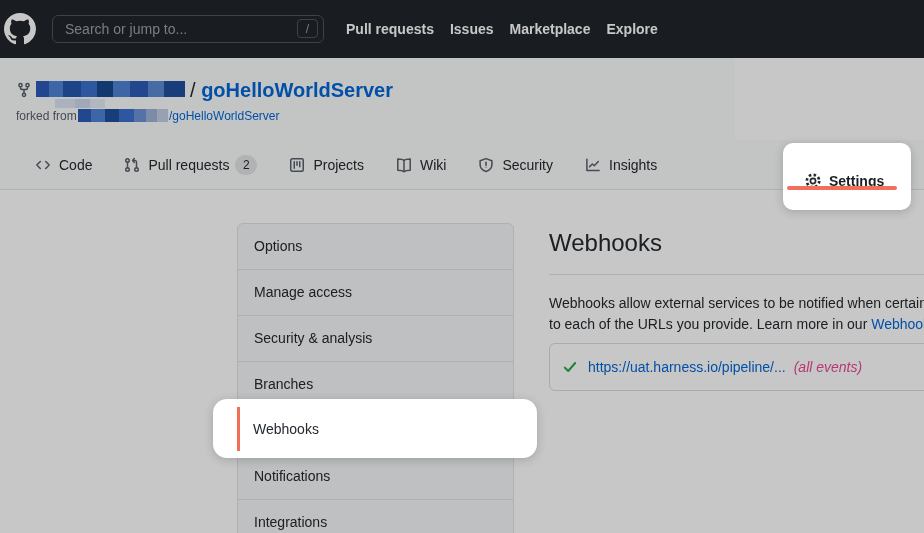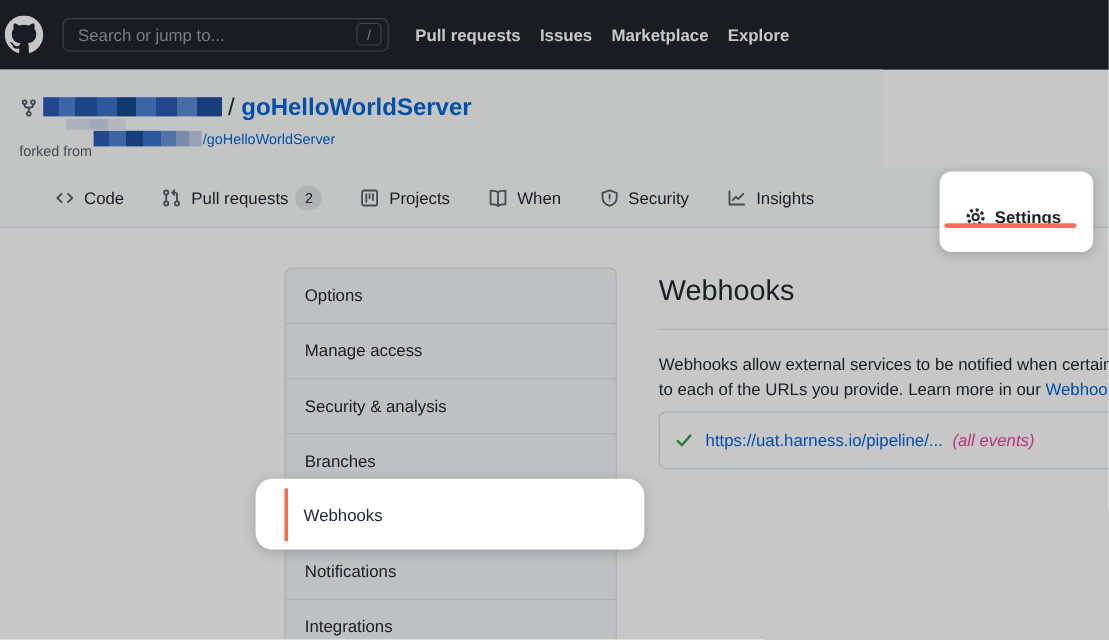--- a/index.html
+++ b/index.html
@@ -68,39 +68,39 @@
     position: absolute; left: 55px; top: 41px; width: 50px; height: 9px;
     background: linear-gradient(90deg, #dde5f2 0 40%, #cdd9ee 40% 70%, #e4eaf5 70% 100%);
   }
   .repo-line1 {
     position: absolute; left: 190px; top: 19px;
     font-size: 20px; line-height: 26px; white-space: nowrap;
   }
   .repo-sep { color: #24292e; }
   .repo-name { color: #0366d6; font-weight: 700; cursor: pointer; }
   .forked-label { position: absolute; left: 16px; top: 109px; font-size: 12px; color: #586069; }
-  .repo-header .forked-label { top: 61px; }
+  .repo-header .forked-label { top: 51px; }
   .blur-fork {
     position: absolute; left: 78px; top: 51px; width: 90px; height: 13px;
     background: linear-gradient(90deg,
       #2c5cb8 0 14%, #4f83d6 14% 30%, #1f4f9e 30% 46%, #3a71cc 46% 62%,
       #6c93d8 62% 76%, #9fb4d6 76% 88%, #c3cfe6 88% 100%);
   }
   .fork-link {
     position: absolute; left: 169px; top: 51px;
     font-size: 12px; color: #0366d6; cursor: pointer; white-space: nowrap;
   }
 
   
   .tabs {
     position: absolute; left: 0; top: 140px; width: 924px; height: 50px;
     background: #fafbfc;
     border-bottom: 1px solid #e1e4e8;
     display: flex; align-items: stretch;
-    padding-left: 30px;
+    padding-left: 19px;
   }
   .tab {
     display: flex; align-items: center;
     padding: 0 16px; cursor: pointer; white-space: nowrap;
   }
   .tab .t-ico { width: 16px; height: 16px; color: #586069; margin-right: 8px; flex: 0 0 auto; }
   .tab .t-label { font-size: 14px; color: #24292e; }
   .tab .t-count {
     margin-left: 6px;
     min-width: 22px; height: 20px; padding: 0 7px;
@@ -237,21 +237,21 @@
         <rect x="1.75" y="1.75" width="12.5" height="12.5" rx="1.5"></rect>
         <path d="M5.25 4.75v6.5M8 4.75v3.5M10.75 4.75v5"></path>
       </svg>
     <span class="t-label">Projects</span>
   </div>
   <div class="tab">
     <svg class="t-ico" viewBox="0 0 16 16" fill="none" stroke="currentColor" stroke-width="1.5" stroke-linejoin="round">
         <path d="M8 3.3C6.7 2.2 4.8 1.9 1.8 1.9v11.3c3 0 4.9.3 6.2 1.4 1.3-1.1 3.2-1.4 6.2-1.4V1.9c-3 0-4.9.3-6.2 1.4Z"></path>
         <path d="M8 3.3v11.3" stroke-linecap="round"></path>
       </svg>
-    <span class="t-label">When</span>
+    <span class="t-label">Wiki</span>
   </div>
   <div class="tab">
     <svg class="t-ico" viewBox="0 0 16 16" fill="none" stroke="currentColor" stroke-width="1.5" stroke-linejoin="round">
         <path d="M8 1.6 13.9 3.7v3.9c0 3.4-2.4 5.9-5.9 6.9-3.5-1-5.9-3.5-5.9-6.9V3.7Z"></path>
         <path d="M8 5.2v3.2" stroke-linecap="round"></path>
         <circle cx="8" cy="10.6" r="0.5" fill="currentColor" stroke="none"></circle>
       </svg>
     <span class="t-label">Security</span>
   </div>
   <div class="tab">

